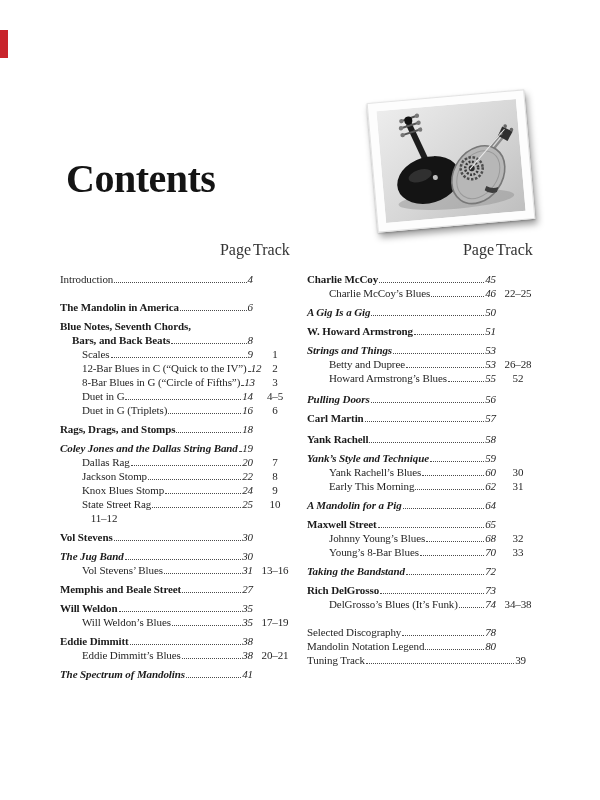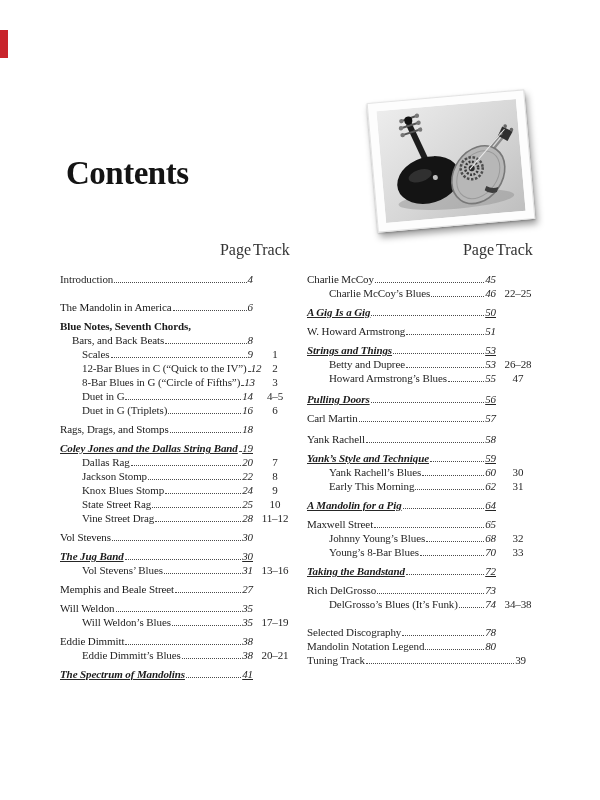--- a/index.html
+++ b/index.html
@@ -10,21 +10,21 @@
     font-family:"Liberation Serif","DejaVu Serif",serif;
     color:#262626;
     overflow:hidden;
   }
   .red-mark{
     position:absolute;left:0;top:30px;width:8px;height:28px;
     background:#c8242b;
   }
   .title{
     position:absolute;left:66px;top:155px;margin:0;
-    font-size:33px;font-weight:bold;letter-spacing:-0.5px;color:#141414;
+    font-size:40px;font-weight:bold;letter-spacing:-0.5px;color:#141414;
   }
   
   .photo{
     position:absolute;left:372px;top:96px;width:140px;height:112px;
     background:#fdfdfd;padding:8px;
     transform:rotate(-5deg);
     box-shadow:2px 5px 7px rgba(0,0,0,.38), 0 1px 2px rgba(0,0,0,.25);
     border:1px solid #e2e2e2;
   }
   .photo svg{display:block;width:140px;height:112px;}
@@ -39,22 +39,22 @@
 
   .row{display:flex;align-items:center;font-size:11px;line-height:14px;letter-spacing:-0.1px;}
   .leader{flex:1 1 auto;display:flex;align-items:baseline;min-width:0;}
   .label{white-space:nowrap;}
   .dots{flex:1 1 auto;min-width:2px;height:1px;align-self:flex-end;
         margin:0 1px 3px 1px;border-bottom:1.4px dotted #4a4a4a;}
   .pagenum{font-style:italic;white-space:nowrap;}
   .tracknum{flex:0 0 44px;text-align:center;white-space:nowrap;}
 
   .t-chapter{margin-top:5px;}
-  .t-chapter .label{font-weight:normal;color:#1b1b1b;}
-  .t-interlude{margin-top:5px;text-decoration:underline;}
+  .t-chapter .label{font-weight:bold;color:#1b1b1b;}
+  .t-interlude{margin-top:5px;}
   .t-interlude .label{font-weight:bold;font-style:italic;color:#1b1b1b;}
   .t-song{padding-left:22px;}
   .t-plain{}
   .pre-row{margin-top:5px;}
   .pre-row .label{font-weight:bold;color:#1b1b1b;}
   .after-pre{margin-top:0;padding-left:12px;}
   .gap-lg{margin-top:14px !important;}
   .gap-md{margin-top:7px !important;}
   .wide .tracknum-inline{white-space:nowrap;}
   .wide{padding-right:14px;}
@@ -231,25 +231,20 @@
         </div>
         <div class="row t-song">
           <span class="leader">
             <span class="label">State Street Rag</span>
             <span class="dots"></span>
             <span class="pagenum">25</span>
           </span>
           <span class="tracknum">10</span>
         </div>
         <div class="row t-song">
-          <span class="leader">
-            <span class="label">Vine Street Drag</span>
-            <span class="dots"></span>
-            <span class="pagenum">28</span>
-          </span>
           <span class="tracknum">11–12</span>
         </div>
         <div class="row t-chapter">
           <span class="leader">
             <span class="label">Vol Stevens</span>
             <span class="dots"></span>
             <span class="pagenum">30</span>
           </span>
           <span class="tracknum"></span>
         </div>
@@ -373,21 +368,21 @@
             <span class="pagenum">53</span>
           </span>
           <span class="tracknum">26–28</span>
         </div>
         <div class="row t-song">
           <span class="leader">
             <span class="label">Howard Armstrong’s Blues</span>
             <span class="dots"></span>
             <span class="pagenum">55</span>
           </span>
-          <span class="tracknum">47</span>
+          <span class="tracknum">52</span>
         </div>
         <div class="row t-interlude gap-md">
           <span class="leader">
             <span class="label">Pulling Doors</span>
             <span class="dots"></span>
             <span class="pagenum">56</span>
           </span>
           <span class="tracknum"></span>
         </div>
         <div class="row t-chapter">

